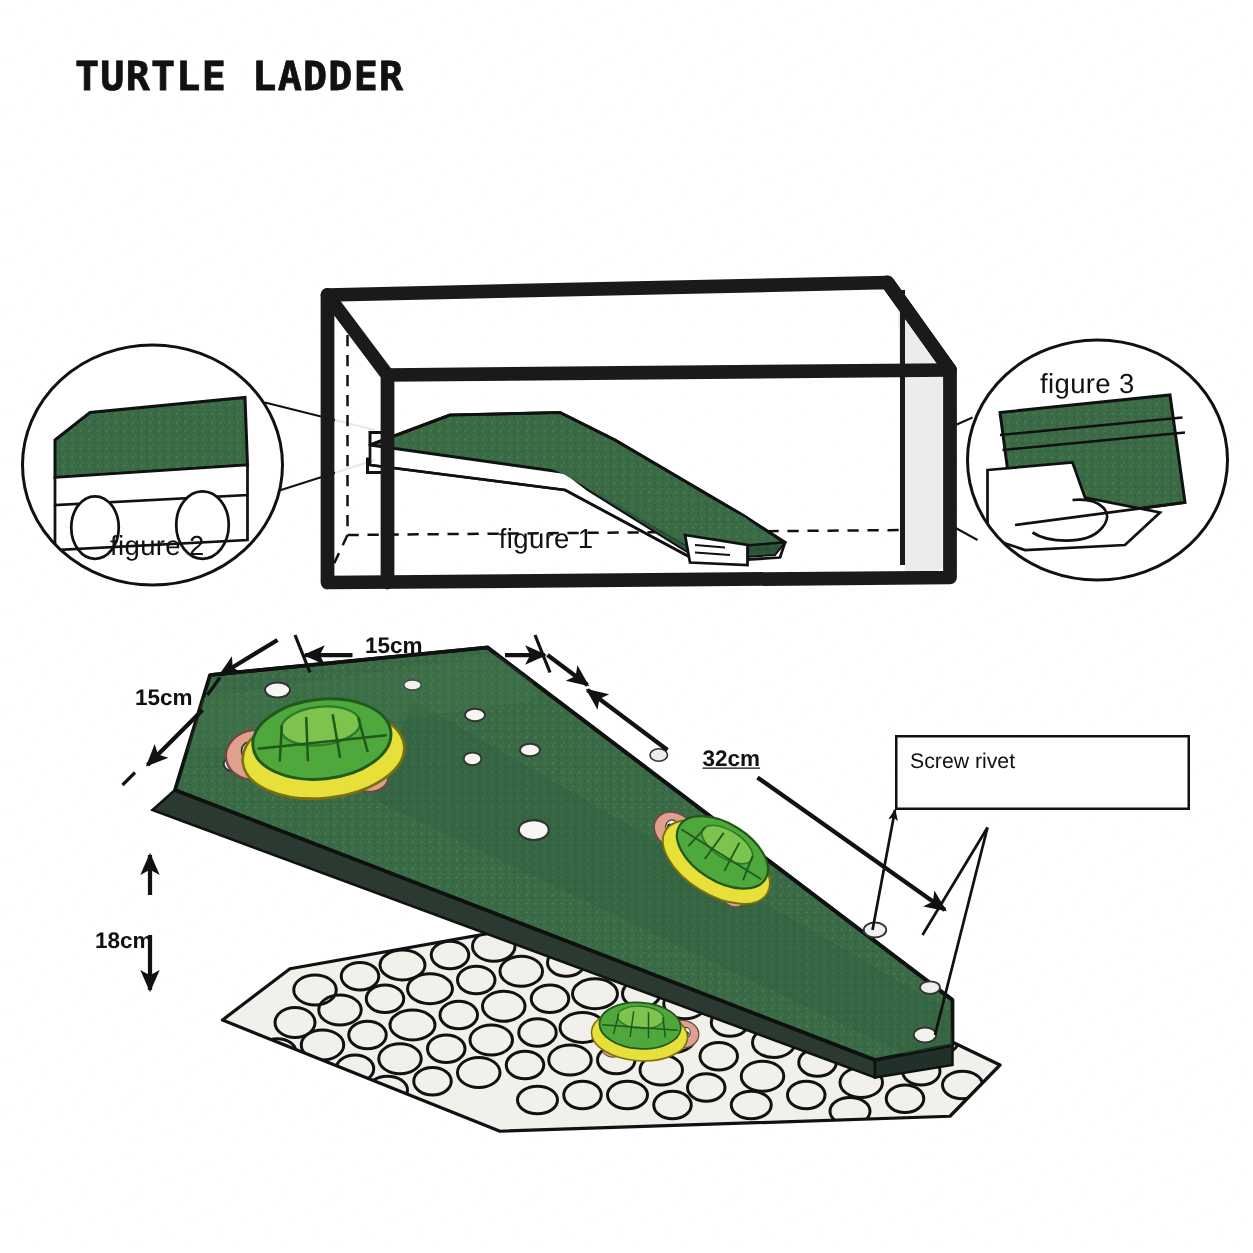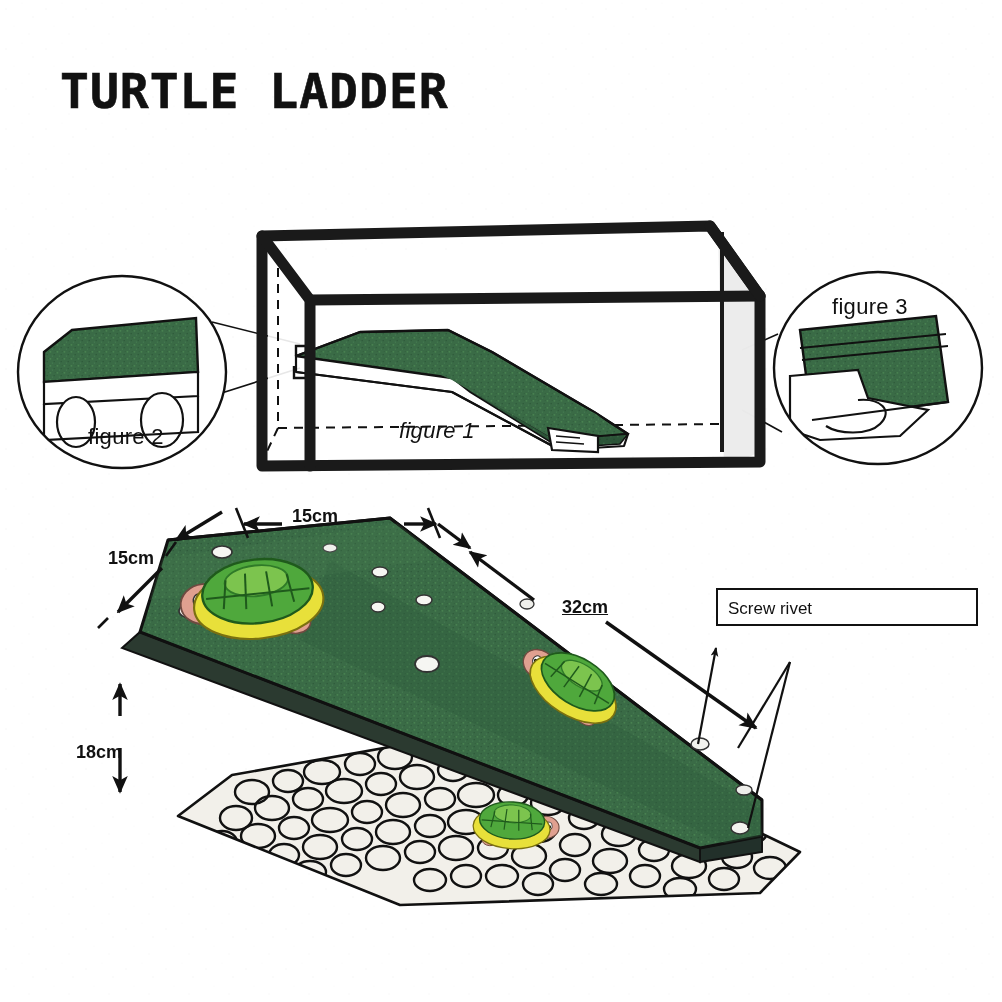--- a/index.html
+++ b/index.html
@@ -17,46 +17,46 @@
   .title-wrap{position:absolute;left:60px;top:44px;z-index:5;}
   .title-line{
     font-family:"DejaVu Sans Mono", monospace;
     font-weight:700;
     letter-spacing:1px;
     color:#111;
     -webkit-text-stroke:0.6px #111;
     line-height:1.08;
   }
   .title-1{font-size:40px;}
-  .title-2{font-size:48px;margin-top:22px;}
+  .title-2{font-size:32px;margin-top:0;}
 
   
   .lbl{
     position:absolute;z-index:6;
     font-family:"Liberation Sans", sans-serif;
     color:#111;white-space:nowrap;
   }
   .fig-lbl{font-size:22px;letter-spacing:.3px;}
   .dim-lbl{font-size:18px;font-weight:700;letter-spacing:0px;}
 
-  #fig1-label{left:399px;top:418px;font-style:italic;}
+  #fig1-label{left:399px;top:418px;}
   #fig2-label{left:88px;top:424px;}
   #fig3-label{left:832px;top:294px;}
 
   #dim-top{left:292px;top:506px;}
   #dim-left{left:108px;top:548px;}
   #dim-height{left:76px;top:719px;margin-top:23px;}
   #dim-diag{left:562px;top:597px;text-decoration:underline;}
 
   
   #callout{
     position:absolute;left:716px;top:588px;z-index:7;
-    width:262px;box-sizing:border-box;
+    width:236px;box-sizing:border-box;
     border:2px solid #111;background:#fff;
-    padding:7px 9px 2px 10px;
+    padding:7px 9px 24px 10px;
   }
   #callout div{
     font-size:17px;line-height:1.45;color:#111;white-space:nowrap;
   }
 </style>
 </head>
 <body>
 
 <div id="stage">
 

